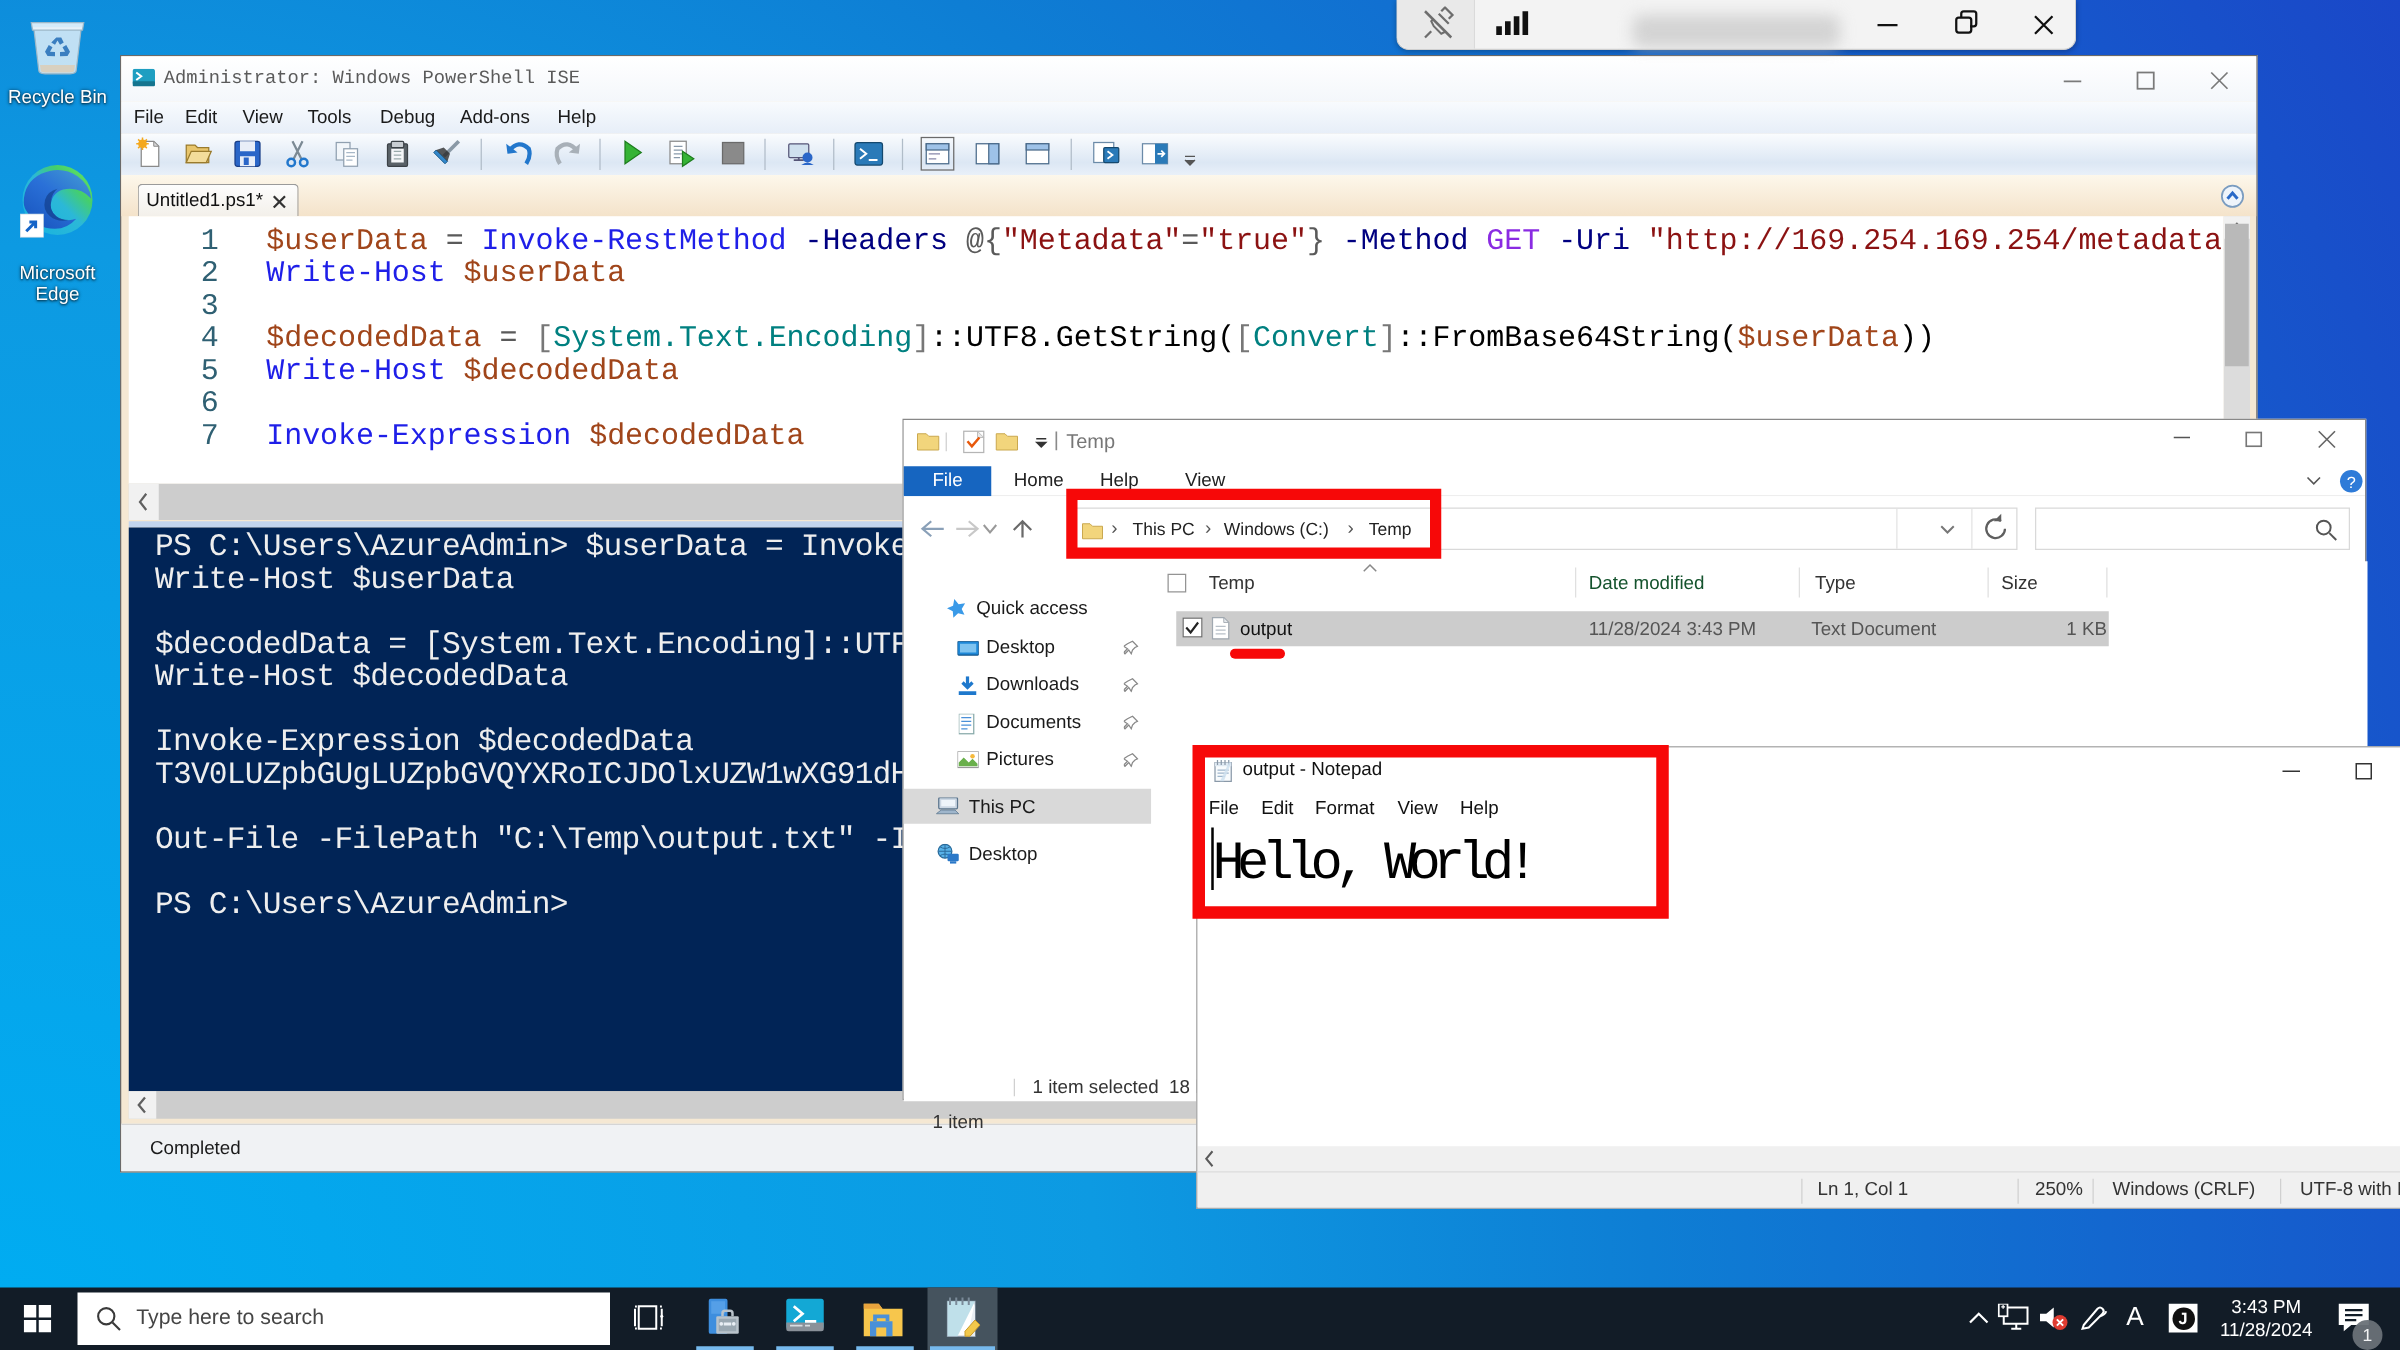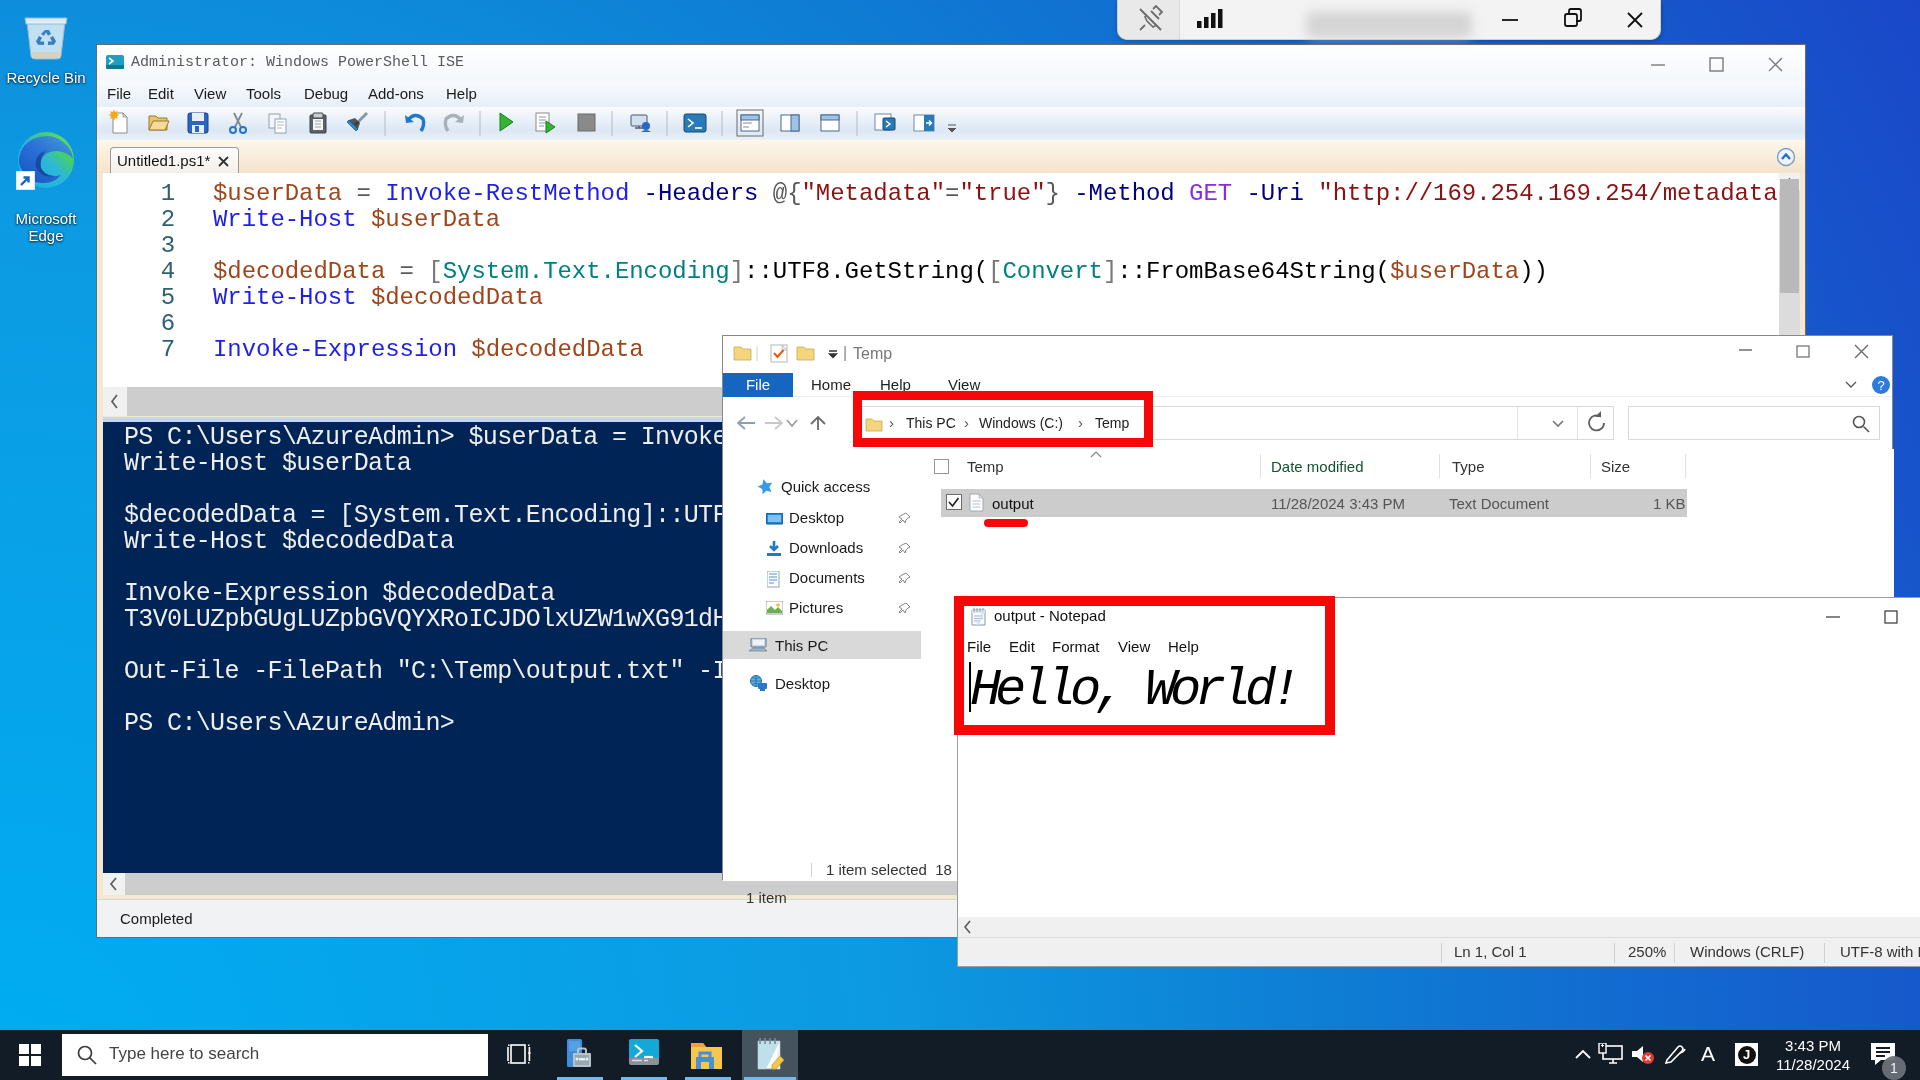--- a/index.html
+++ b/index.html
@@ -493,21 +493,21 @@
   </div>
   <div style="position:absolute;left:0;top:38px;width:100%;height:24px;background:#fff;font-size:15px;color:#111;">
     <span style="position:absolute;left:9px;top:2px;">File</span>
     <span style="position:absolute;left:51px;top:2px;">Edit</span>
     <span style="position:absolute;left:94px;top:2px;">Format</span>
     <span style="position:absolute;left:160px;top:2px;">View</span>
     <span style="position:absolute;left:210px;top:2px;">Help</span>
   </div>
   <div style="position:absolute;left:0;top:62px;width:100%;height:257px;background:#fff;overflow:hidden;">
     <div style="position:absolute;left:11px;top:2px;width:2px;height:50px;background:#000;"></div>
-    <pre class="mono" style="position:absolute;left:12px;top:4.5px;font-size:52px;line-height:52px;letter-spacing:-6.2px;color:#000;font-style:italic;">Hello, World!</pre>
+    <pre class="mono" style="position:absolute;left:12px;top:4.5px;font-size:43px;line-height:52px;letter-spacing:-6.2px;color:#000;">Hello, World!</pre>
   </div>
   <div style="position:absolute;left:0;top:319px;width:100%;height:20px;background:#f0f0f0;">
     <svg width="20" height="20">
         <path d="M12 4 l-5 6 5 6" stroke="#5a5a5a" stroke-width="1.6" fill="none"></path>
       </svg>
   </div>
   <div style="position:absolute;left:0;top:339px;width:100%;height:30px;background:#f0f0f0;border-top:1px solid #dcdcdc;font-size:15px;color:#333;">
     <div style="position:absolute;left:483px;top:5px;width:1px;height:20px;background:#d0d0d0;"></div>
     <span style="position:absolute;left:496px;top:5px;">Ln 1, Col 1</span>
     <div style="position:absolute;left:656px;top:5px;width:1px;height:20px;background:#d0d0d0;"></div>

